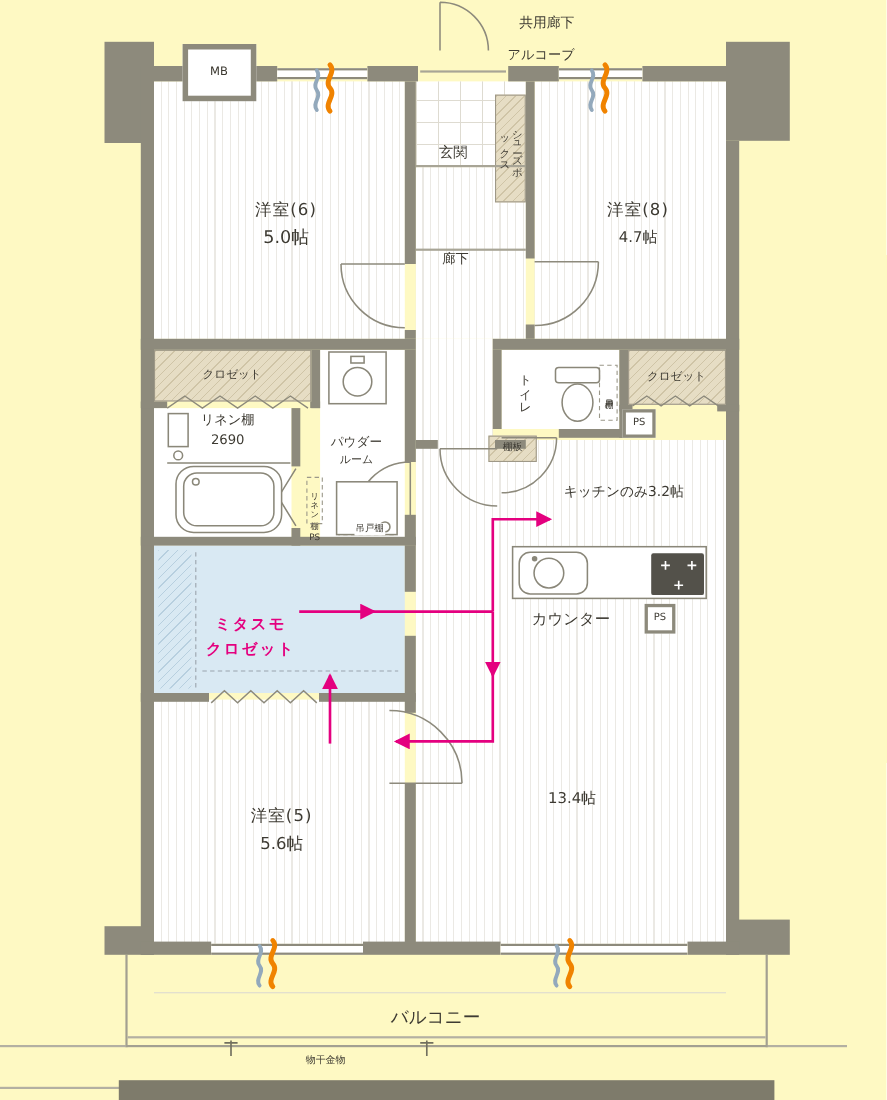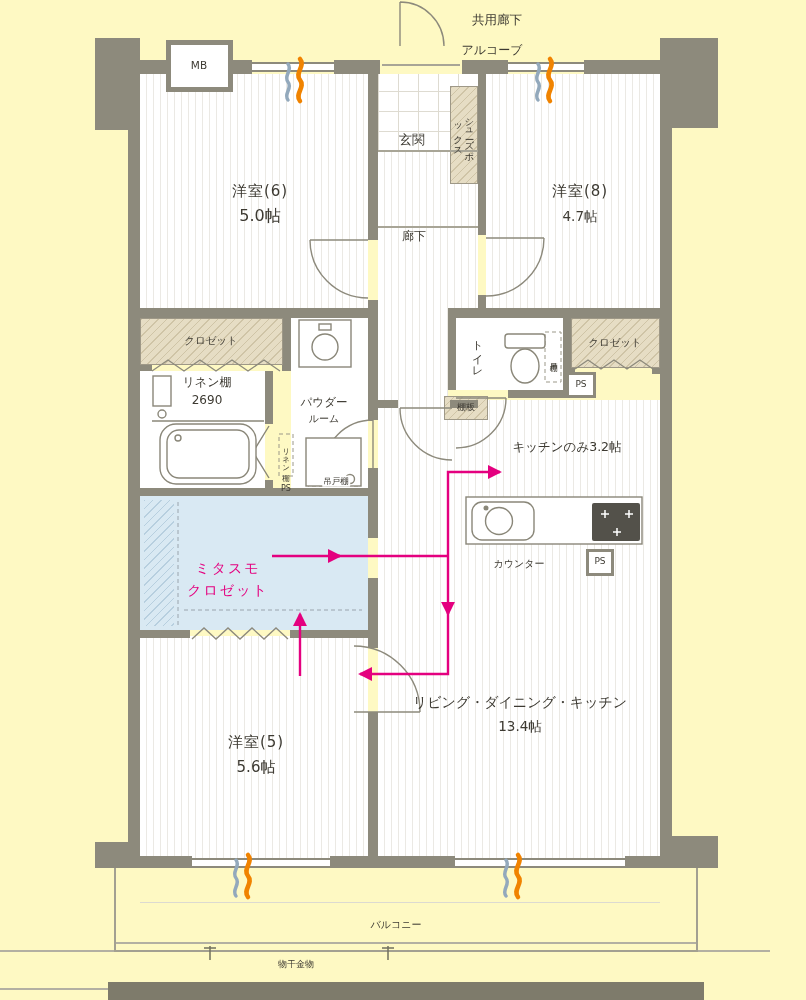--- a/index.html
+++ b/index.html
@@ -28,21 +28,21 @@
         border-bottom:2px solid var(--wall);box-sizing:border-box;}
   .box{position:absolute;z-index:4;background:#fff;border:3px solid var(--wall);box-sizing:border-box;}
   .mbbox{border-width:5px;}
   .line{position:absolute;z-index:2;background:var(--thin);}
   .rail{position:absolute;z-index:2;border:2px solid #a3a091;border-top:none;box-sizing:border-box;}
   .hatchstrip{position:absolute;z-index:2;background:#7e7b6b;}
   svg.overlay{position:absolute;left:0;top:0;z-index:5;pointer-events:none;}
   .lbl{position:absolute;z-index:6;transform:translate(-50%,-50%);color:var(--ink);
        white-space:nowrap;text-align:center;line-height:1.25;}
   .v{writing-mode:vertical-rl;white-space:normal;line-height:1.2;}
-  .pink{color:var(--magenta);font-weight:normal;letter-spacing:2px;}
+  .pink{color:var(--magenta);font-weight:bold;letter-spacing:2px;}
   .ls1{letter-spacing:1px;}
   .arc{fill:none;stroke:var(--wall);stroke-width:1.4;}
   .zz{fill:none;stroke:var(--wall);stroke-width:1.3;}
   .fx{fill:#fff;stroke:#8a8779;stroke-width:1.4;}
   .fxl{fill:none;stroke:#8a8779;stroke-width:1.4;}
   .dash{fill:none;stroke:#9aa4ad;stroke-width:1;stroke-dasharray:4 3;}
   .dashg{fill:none;stroke:#9b9889;stroke-width:1;stroke-dasharray:4 3;}
   .flow{fill:none;stroke:var(--magenta);stroke-width:2.4;}
   .air-b{fill:none;stroke:var(--airflow_blue);stroke-width:3.5;stroke-linecap:round;}
   .air-o{fill:none;stroke:var(--orange);stroke-width:4.5;stroke-linecap:round;}
@@ -224,24 +224,23 @@
   <div class="lbl" style="left:581px;top:385px;font-size:9px">PS</div>
   <div class="lbl" style="left:207px;top:382px;font-size:12px">リネン棚</div>
   <div class="lbl" style="left:207px;top:400px;font-size:12px">2690</div>
   <div class="lbl" style="left:324px;top:402px;font-size:11.5px">パウダー</div>
   <div class="lbl" style="left:324px;top:419px;font-size:10px">ルーム</div>
   <div class="lbl v" style="left:286px;top:455px;font-size:7.5px">リネン棚</div>
   <div class="lbl" style="left:286px;top:489px;font-size:8px">PS</div>
   <div class="lbl" style="left:336px;top:481px;font-size:8.5px;background:#fff;padding:0 1px">吊戸棚</div>
   <div class="lbl" style="left:466px;top:408px;font-size:9px">棚板</div>
   <div class="lbl" style="left:567px;top:447px;font-size:12.5px">キッチンのみ3.2帖</div>
-  <div class="lbl" style="left:519px;top:564px;font-size:10px">カウンター</div>
+  <div class="lbl" style="left:519px;top:564px;font-size:14px">カウンター</div>
   <div class="lbl" style="left:600px;top:562px;font-size:9px">PS</div>
   <div class="lbl pink" style="left:228px;top:569px;font-size:14px">ミタスモ</div>
   <div class="lbl pink" style="left:228px;top:591px;font-size:14px">クロゼット</div>
   <div class="lbl ls1" style="left:256px;top:742px;font-size:15px">洋室(5)</div>
   <div class="lbl" style="left:256px;top:767px;font-size:15px">5.6帖</div>
-  <div class="lbl" style="left:520px;top:703px;font-size:14px">リビング・ダイニング・キッチン</div>
   <div class="lbl" style="left:520px;top:726px;font-size:13.5px">13.4帖</div>
-  <div class="lbl" style="left:396px;top:925px;font-size:10px">バルコニー</div>
+  <div class="lbl" style="left:396px;top:925px;font-size:16px">バルコニー</div>
   <div class="lbl" style="left:296px;top:965px;font-size:9px">物干金物</div>
 
 </div>
 
 </body></html>

